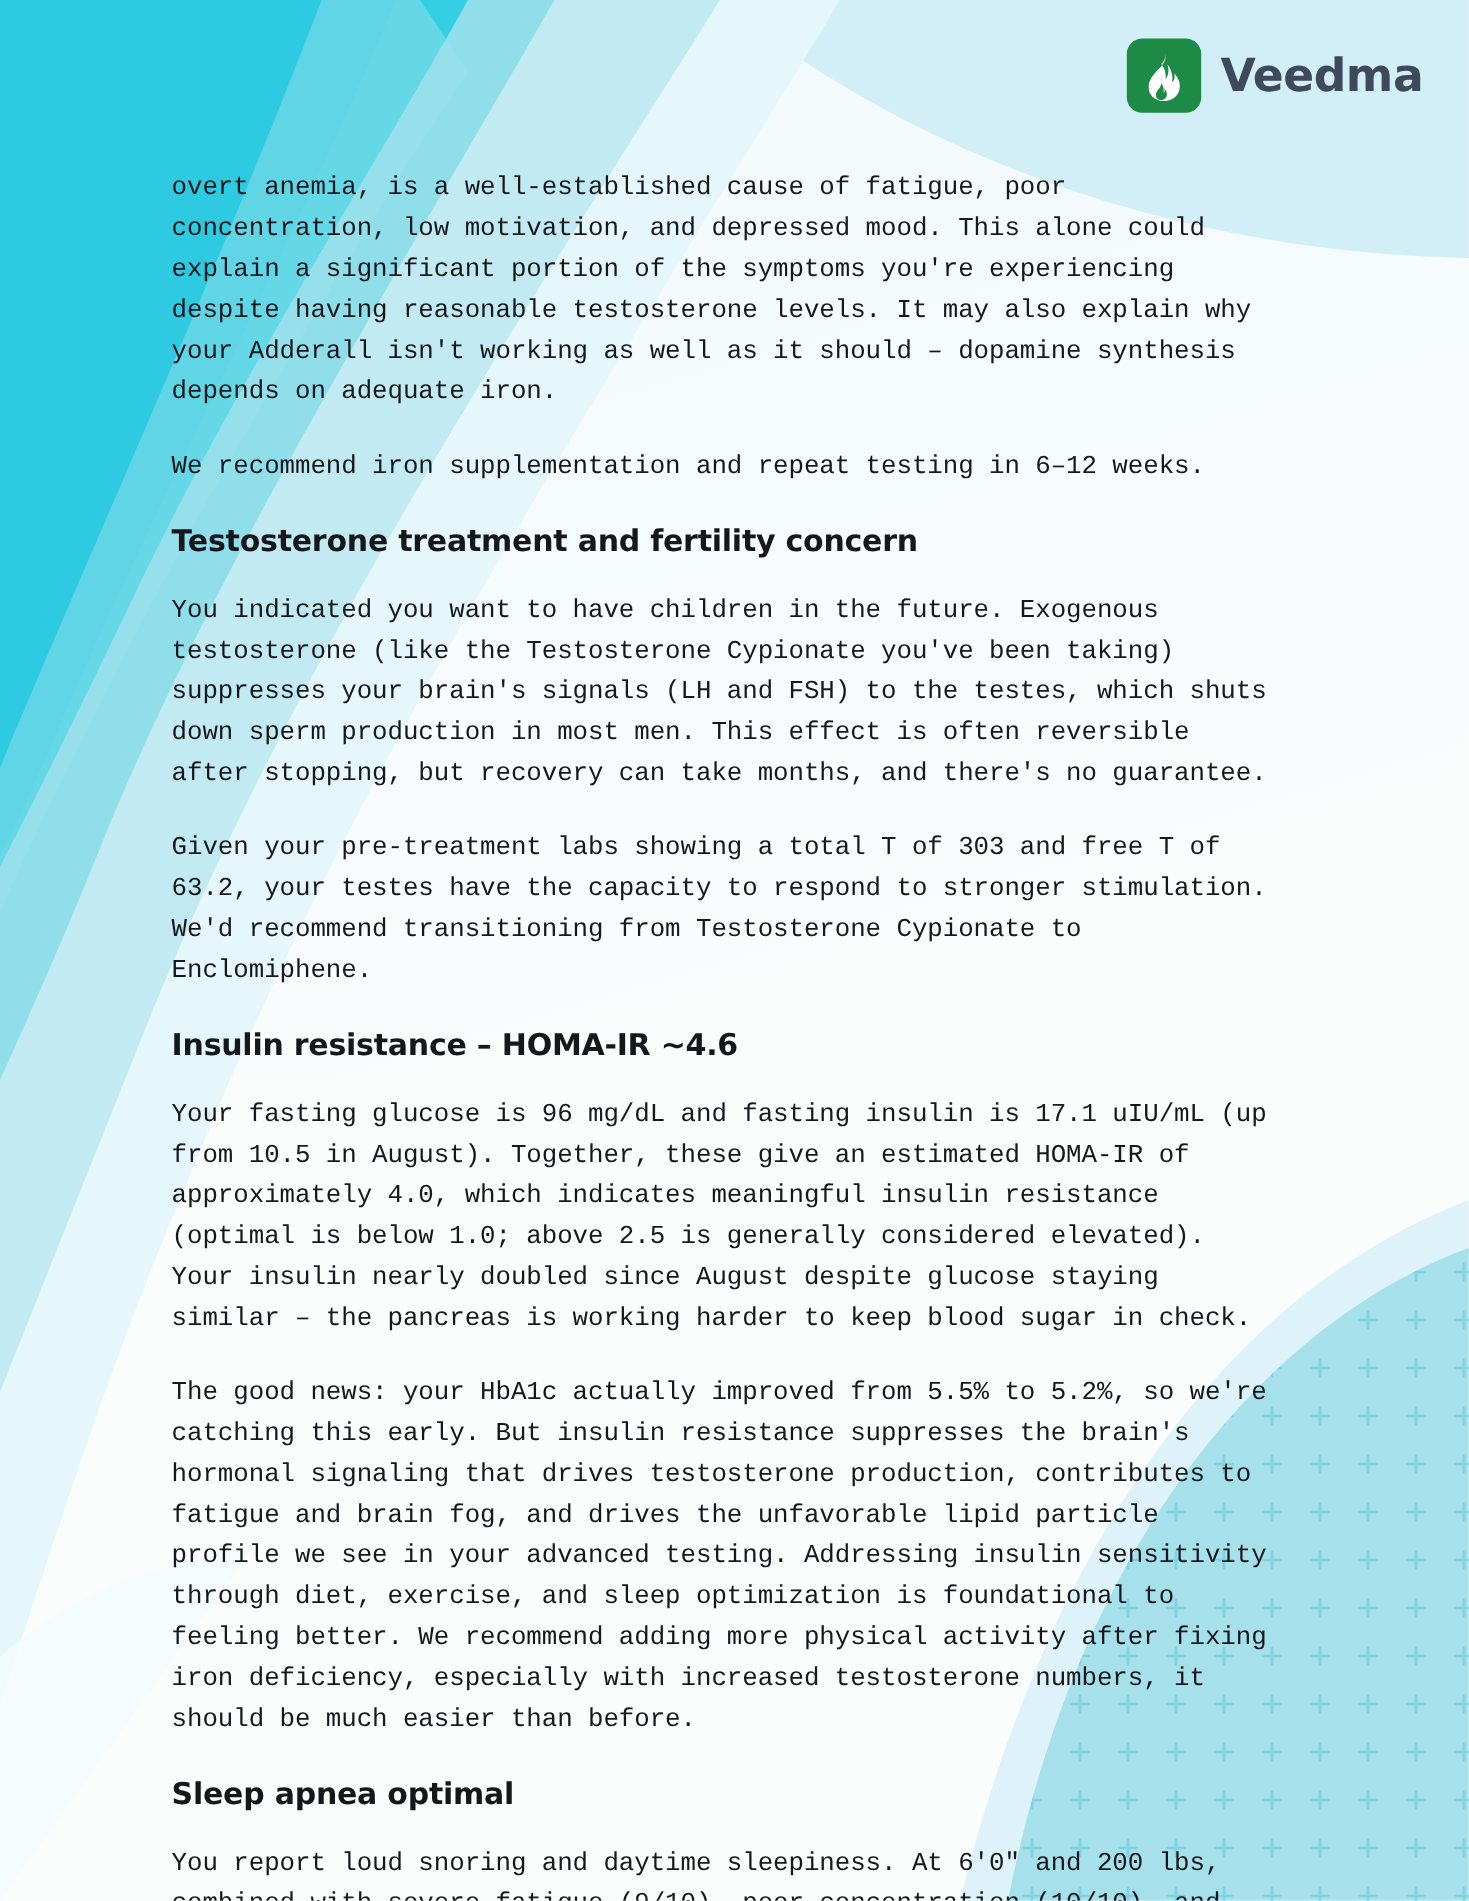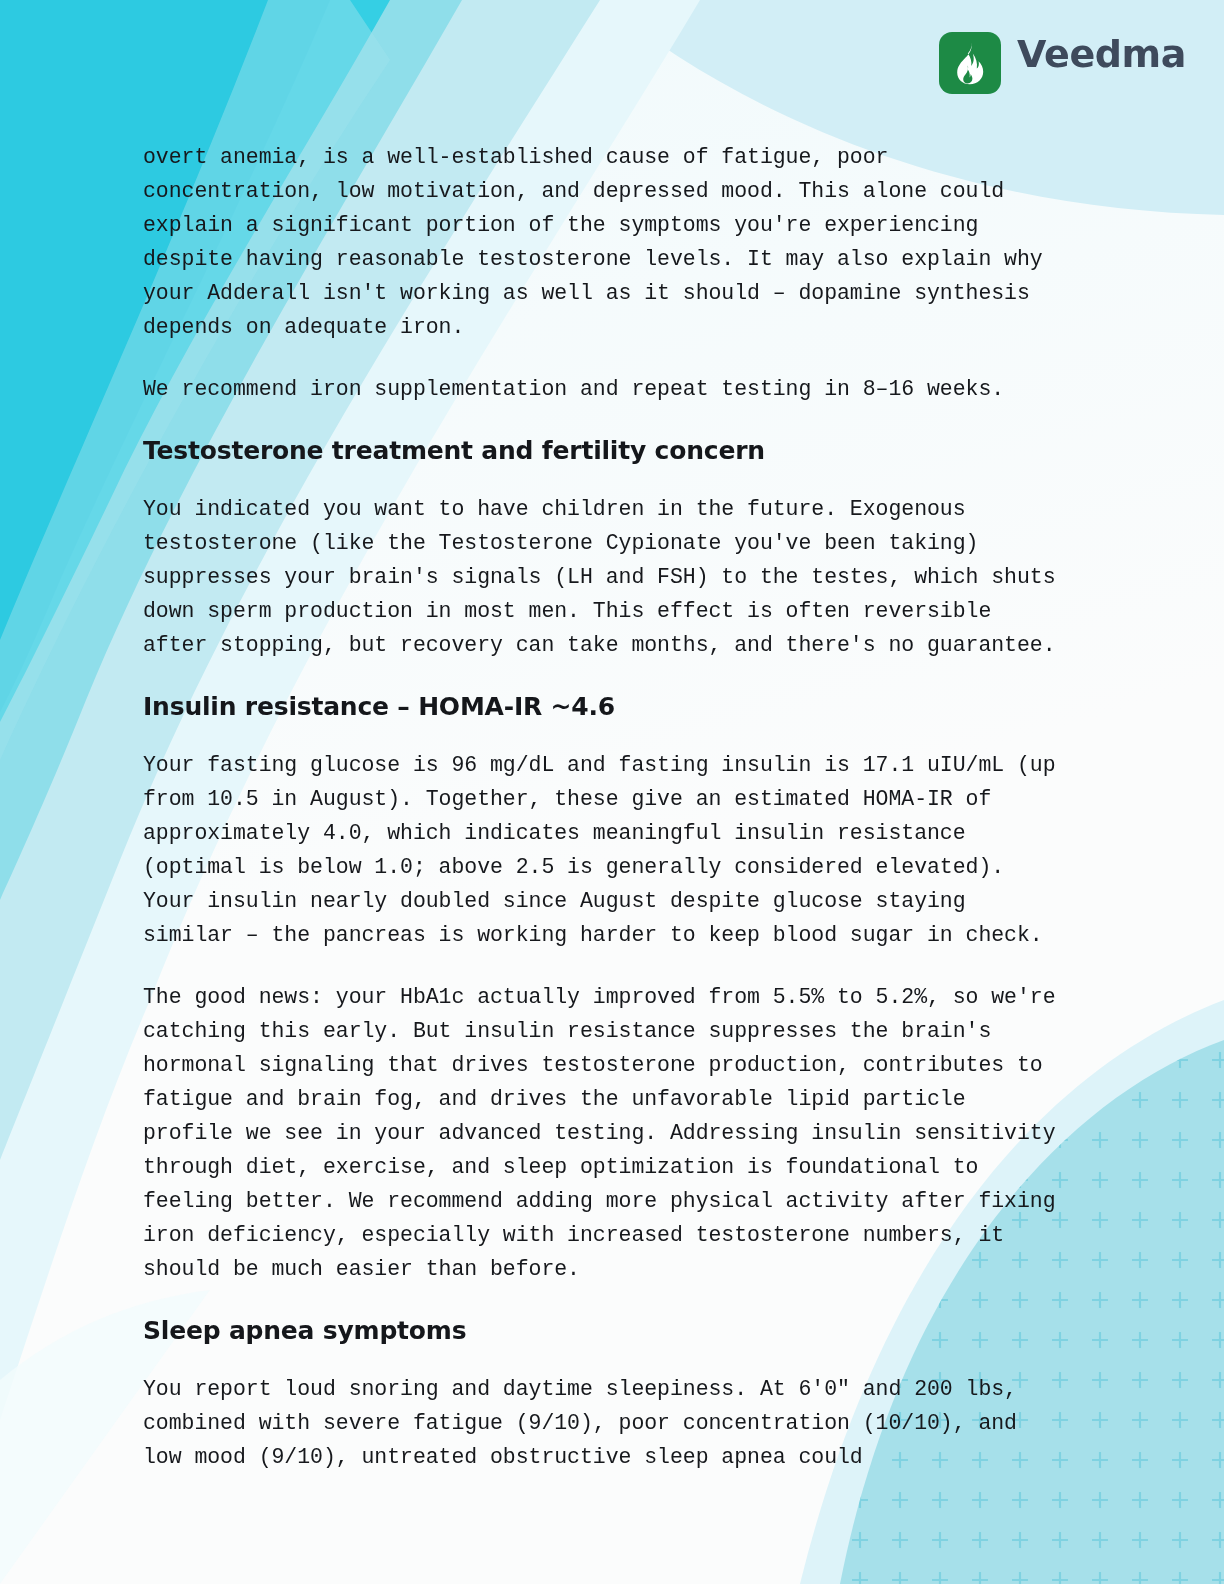--- a/index.html
+++ b/index.html
@@ -25,20 +25,21 @@
     z-index: 0;
     pointer-events: none;
   }
 
   
   .logo-block {
     position: absolute;
     top: 32px;
     right: 38px;
     display: flex;
+    align-items: center;
     gap: 16px;
     z-index: 5;
   }
   .logo-mark {
     width: 62px;
     height: 62px;
     border-radius: 13px;
     background: #1d8a45;
     display: flex;
     align-items: center;
@@ -133,21 +134,22 @@
     <svg width="40" height="44" viewBox="0 0 40 44" xmlns="http://www.w3.org/2000/svg">
       <path d="M21.5 1.2 C22.6 8.4 19.4 12.6 15.6 16.6 C11.2 21.2 7.2 25.4 7.2 31.4 C7.2 38.2 12.6 43.2 19.8 43.2 C27.4 43.2 33.2 38 33.2 30.8 C33.2 26.4 31.4 23.2 28.6 20.2 C29.4 23.6 28.6 26.2 26.8 27.6 C27.6 22.4 26.2 17 22.8 12.6 C24.6 18.4 23.6 22.2 21.2 25 C22 20.6 20.6 16 17.8 12.4 C20.6 9.2 22.2 5.4 21.5 1.2 Z" fill="#ffffff"></path>
       <path d="M17.6 24.4 C18.6 28.2 17.4 31 15.6 33.2 C14.2 34.9 13.2 36.5 13.2 38.2 C13.2 40.6 15 42.4 17.6 42.4 C20.4 42.4 22.4 40.4 22.4 37.8 C22.4 35.8 21.6 34.4 20.4 33 C20.8 34.6 20.4 35.8 19.6 36.4 C20.2 33.2 19.4 30.4 17.6 28.2 C18.4 26.8 18.2 25.4 17.6 24.4 Z" fill="#1d8a45"></path>
     </svg>
   </div>
   <div class="logo-word">Veedma</div>
 </div>
 
 <main class="doc">
   <p>overt anemia, is a well-established cause of fatigue, poor concentration, low motivation, and depressed mood. This alone could explain a significant portion of the symptoms you're experiencing despite having reasonable testosterone levels. It may also explain why your Adderall isn't working as well as it should – dopamine synthesis depends on adequate iron.</p>
-  <p>We recommend iron supplementation and repeat testing in 8–16 weeks.</p>
+  <p>We recommend iron supplementation and repeat testing in 6–12 weeks.</p>
   <h2>Testosterone treatment and fertility concern</h2>
   <p>You indicated you want to have children in the future. Exogenous testosterone (like the Testosterone Cypionate you've been taking) suppresses your brain's signals (LH and FSH) to the testes, which shuts down sperm production in most men. This effect is often reversible after stopping, but recovery can take months, and there's no guarantee.</p>
+  <p>Given your pre-treatment labs showing a total T of 303 and free T of 63.2, your testes have the capacity to respond to stronger stimulation. We'd recommend transitioning from Testosterone Cypionate to Enclomiphene.</p>
   <h2>Insulin resistance – HOMA-IR ~4.6</h2>
   <p>Your fasting glucose is 96 mg/dL and fasting insulin is 17.1 uIU/mL (up from 10.5 in August). Together, these give an estimated HOMA-IR of approximately 4.0, which indicates meaningful insulin resistance (optimal is below 1.0; above 2.5 is generally considered elevated). Your insulin nearly doubled since August despite glucose staying similar – the pancreas is working harder to keep blood sugar in check.</p>
   <p>The good news: your HbA1c actually improved from 5.5% to 5.2%, so we're catching this early. But insulin resistance suppresses the brain's hormonal signaling that drives testosterone production, contributes to fatigue and brain fog, and drives the unfavorable lipid particle profile we see in your advanced testing. Addressing insulin sensitivity through diet, exercise, and sleep optimization is foundational to feeling better. We recommend adding more physical activity after fixing iron deficiency, especially with increased testosterone numbers, it should be much easier than before.</p>
-  <h2>Sleep apnea symptoms</h2>
+  <h2>Sleep apnea optimal</h2>
   <p class="last">You report loud snoring and daytime sleepiness. At 6'0" and 200 lbs, combined with severe fatigue (9/10), poor concentration (10/10), and low mood (9/10), untreated obstructive sleep apnea could</p>
 </main>
 
 </body></html>

